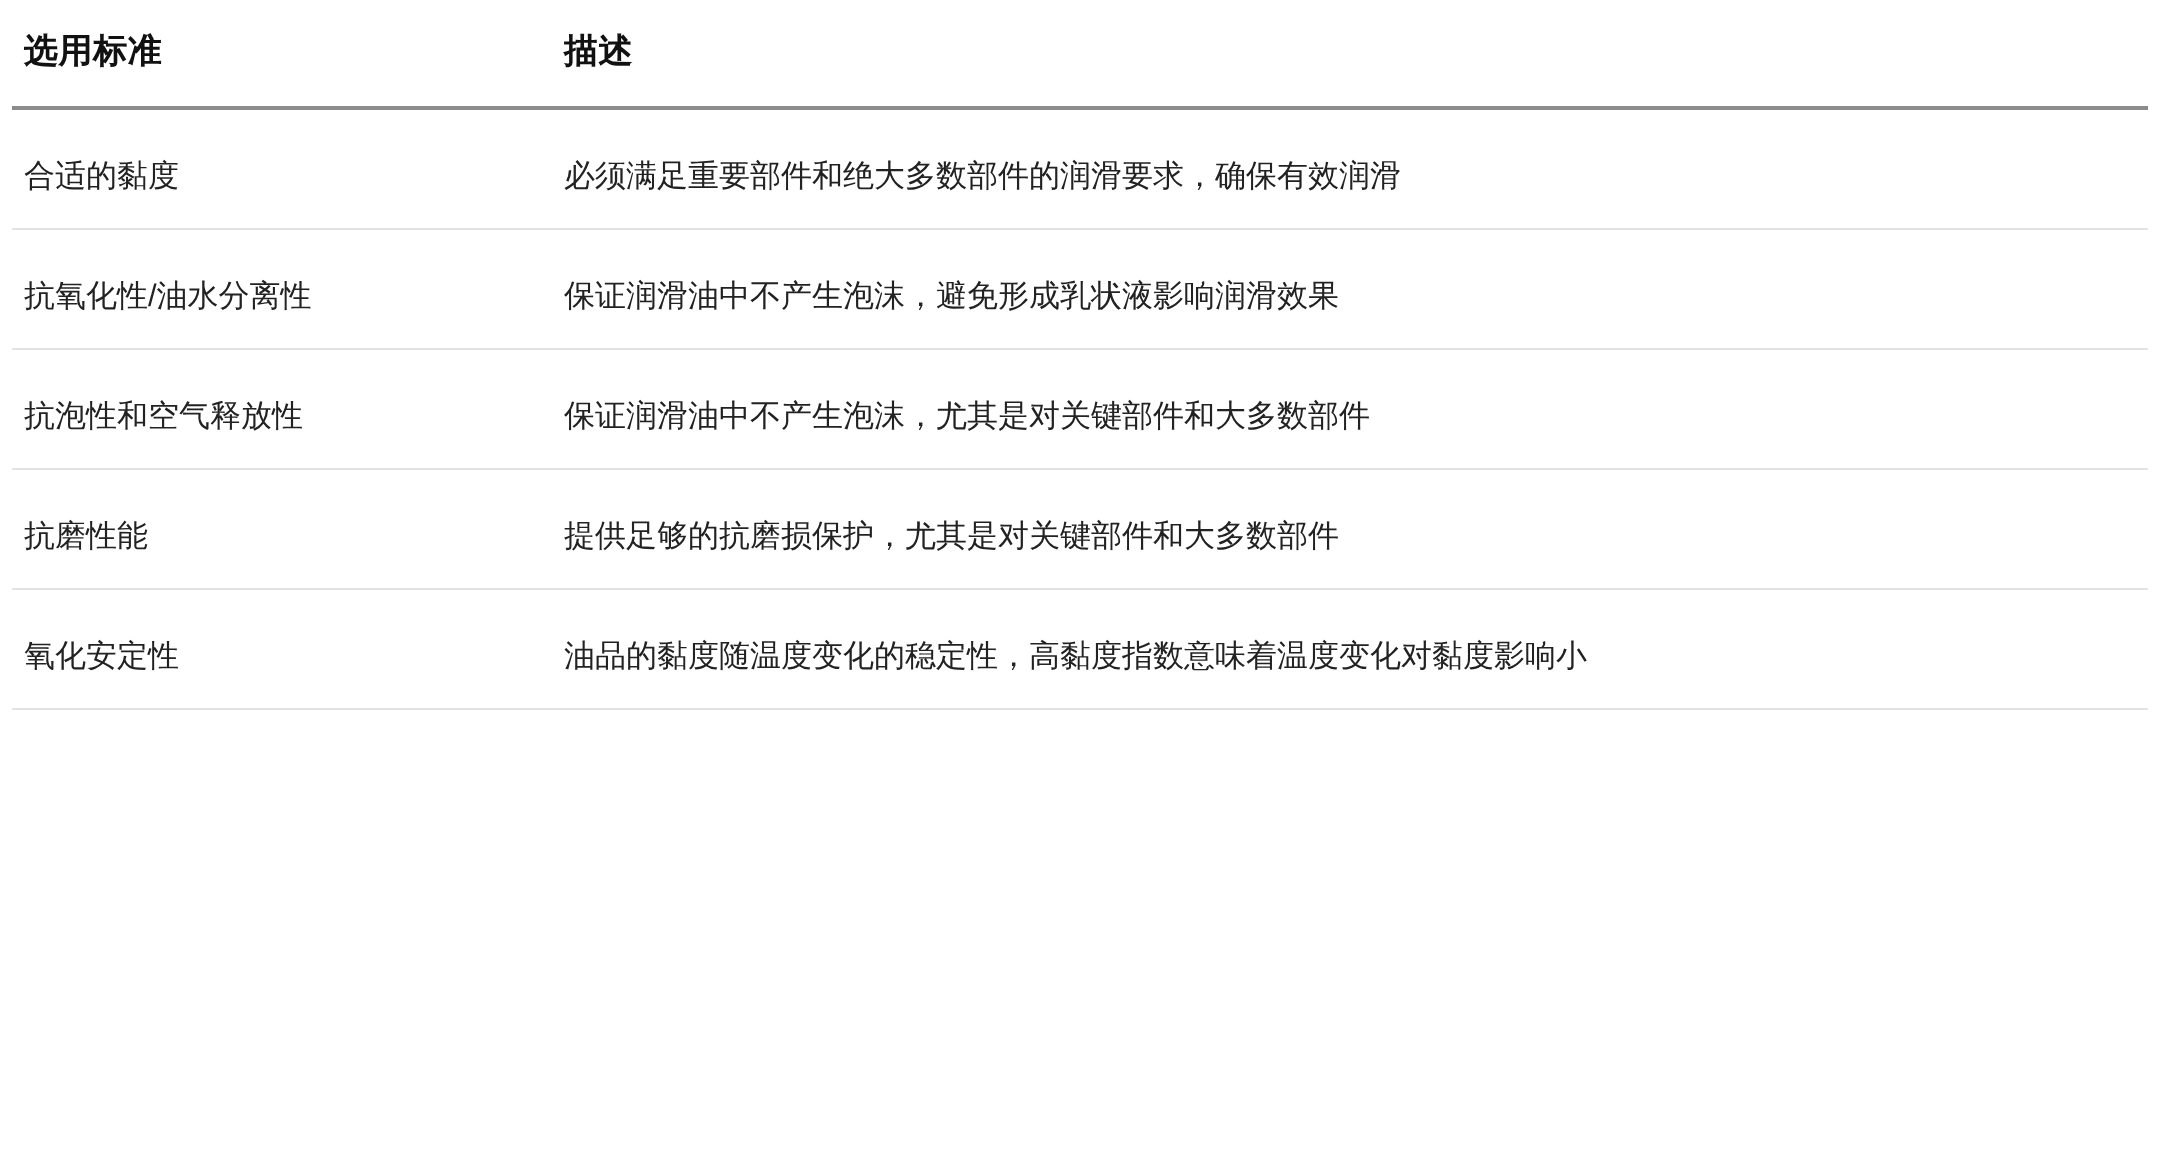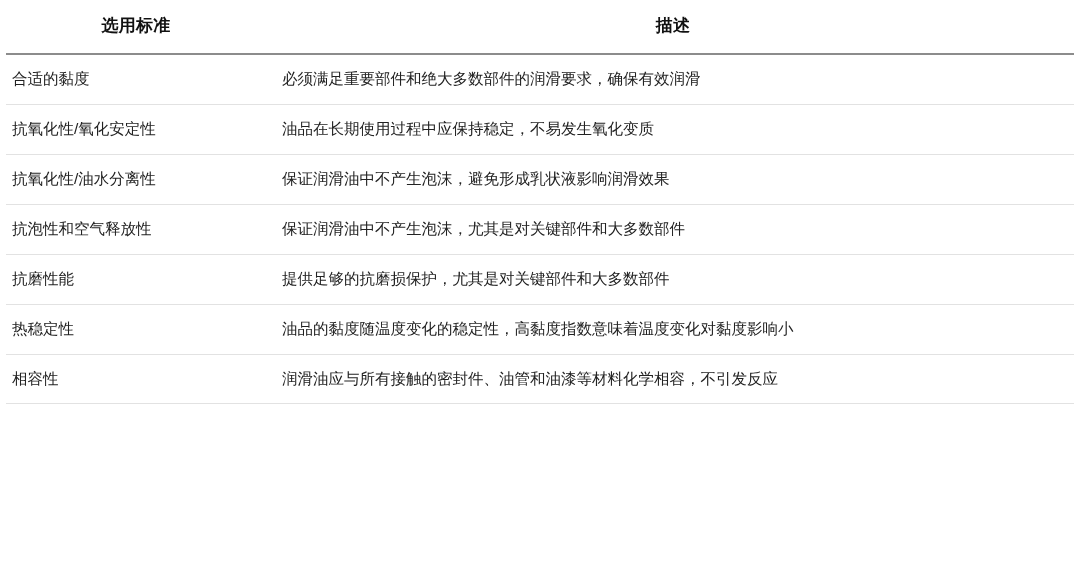--- a/index.html
+++ b/index.html
@@ -21,36 +21,36 @@
   }
   table.criteria-table {
     width: 1068px;
     border-collapse: collapse;
     table-layout: fixed;
   }
   table.criteria-table col.col-criterion { width: 264px; }
   table.criteria-table col.col-desc { width: 804px; }
 
   table.criteria-table th {
-    text-align: center;
+    text-align: left;
     font-size: 17px;
     font-weight: bold;
     color: #111111;
     padding: 14px 10px 16px 6px;
     border-bottom: 2px solid #8c8c8c;
     vertical-align: middle;
     letter-spacing: 0.3px;
   }
   table.criteria-table th.desc-head {
     padding-left: 12px;
   }
   table.criteria-table td {
     font-size: 15.5px;
     color: #222222;
-    padding: 14px 10px 14px 6px;
+    padding: 24px 10px 14px 6px;
     border-bottom: 1px solid #e2e2e2;
     vertical-align: middle;
     line-height: 1.35;
     white-space: nowrap;
     overflow: hidden;
   }
   table.criteria-table td.desc-cell {
     padding-left: 12px;
   }
   table.criteria-table tr:last-child td {
@@ -71,38 +71,30 @@
         <th>选用标准</th>
         <th class="desc-head">描述</th>
       </tr>
     </thead>
     <tbody>
       <tr>
         <td>合适的黏度</td>
         <td class="desc-cell">必须满足重要部件和绝大多数部件的润滑要求，确保有效润滑</td>
       </tr>
       <tr>
-        <td>抗氧化性/氧化安定性</td>
-        <td class="desc-cell">油品在长期使用过程中应保持稳定，不易发生氧化变质</td>
-      </tr>
-      <tr>
         <td>抗氧化性/油水分离性</td>
         <td class="desc-cell">保证润滑油中不产生泡沫，避免形成乳状液影响润滑效果</td>
       </tr>
       <tr>
         <td>抗泡性和空气释放性</td>
         <td class="desc-cell">保证润滑油中不产生泡沫，尤其是对关键部件和大多数部件</td>
       </tr>
       <tr>
         <td>抗磨性能</td>
         <td class="desc-cell">提供足够的抗磨损保护，尤其是对关键部件和大多数部件</td>
       </tr>
       <tr>
-        <td>热稳定性</td>
+        <td>氧化安定性</td>
         <td class="desc-cell">油品的黏度随温度变化的稳定性，高黏度指数意味着温度变化对黏度影响小</td>
-      </tr>
-      <tr>
-        <td>相容性</td>
-        <td class="desc-cell">润滑油应与所有接触的密封件、油管和油漆等材料化学相容，不引发反应</td>
       </tr>
     </tbody>
   </table>
 </div>
 
 </body></html>

